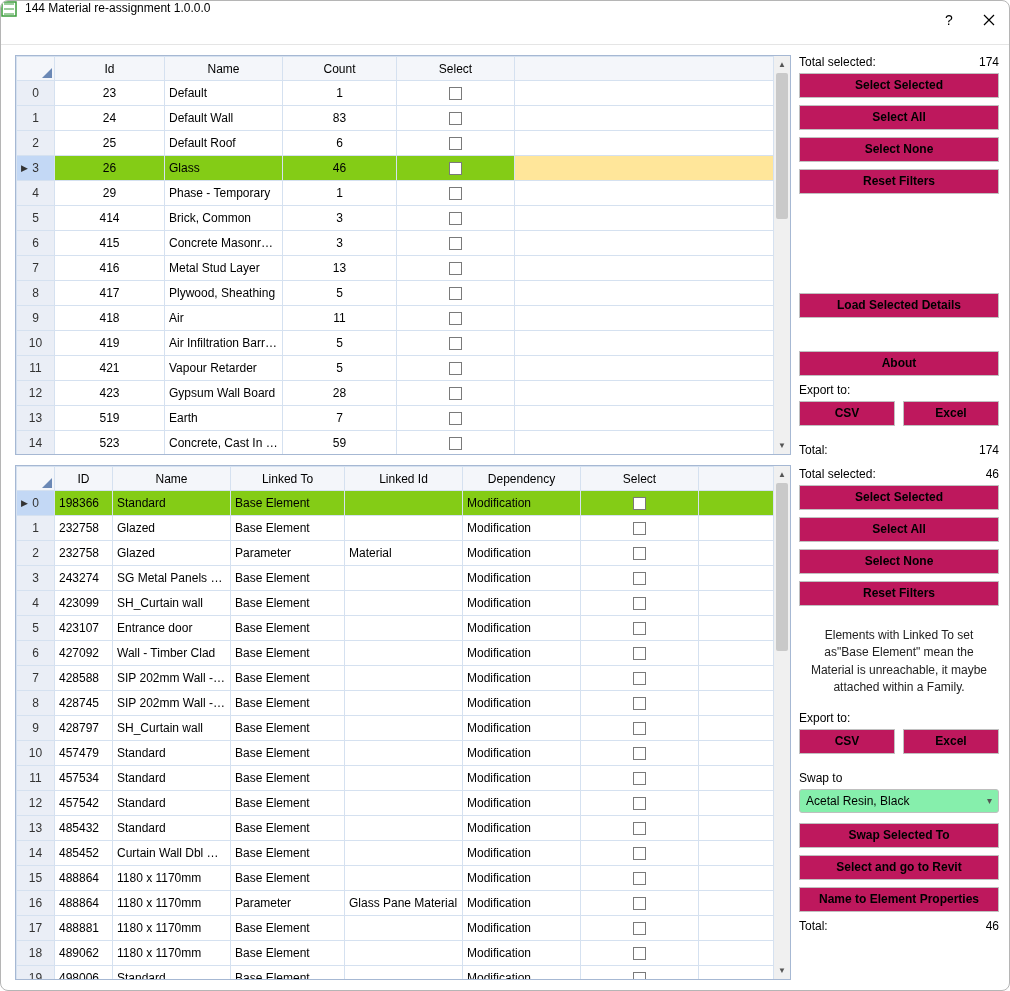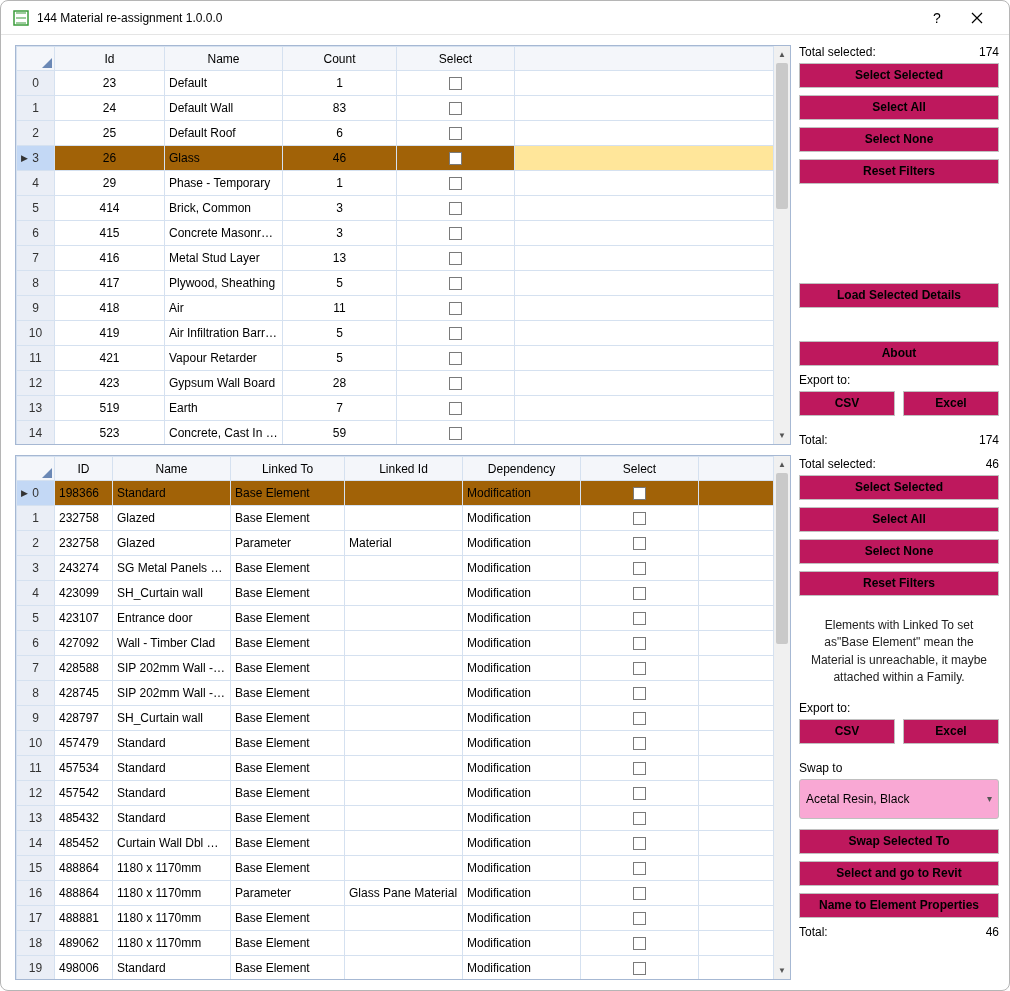--- a/index.html
+++ b/index.html
@@ -15,24 +15,24 @@
     height: 991px;
     border: 1px solid #b5b5b5;
     border-radius: 8px;
     background: #fff;
     overflow: hidden;
     display: flex;
     flex-direction: column;
     position: relative;
   }
   .titlebar {
-    height: 34px;
+    height: 44px;
     display: flex;
-    align-items: center;
-    padding: 0 12px;
+    align-items: flex-start;
+    padding: 0 0;
     border-bottom: 1px solid #e5e5e5;
   }
   .titlebar .app-icon {
     width: 16px; height: 16px;
     margin-right: 8px;
     display: flex; align-items: center; justify-content: center;
   }
   .titlebar .title { flex: 1; font-size: 12px; }
   .titlebar .winbtn {
     width: 40px; height: 38px;
@@ -95,21 +95,21 @@
     border-right: 10px solid #6b88b5;
     border-top: 10px solid transparent;
   }
   table.grid td.rowhdr {
     background: #eaeef6;
     text-align: center;
     color: #333;
     position: relative;
   }
   table.grid tbody tr { height: 25px; }
-  table.grid tr.sel td { background: #a16207; }
+  table.grid tr.sel td { background: #84cc16; }
   table.grid tr.sel td.rowhdr { background: #c3d8f5; }
   table.grid tr.sel td.extra { background: #ffe69a; }
   .arrow-cell { position: absolute; left: 4px; top: 50%; transform: translateY(-50%); font-size: 9px; color: #333; }
   .chk {
     display: inline-block;
     width: 13px; height: 13px;
     border: 1px solid #7a7a7a;
     background: #fff;
     vertical-align: middle;
   }
@@ -166,27 +166,27 @@
   .label { font-size: 12px; margin-bottom: 4px; }
   .hint {
     font-size: 12px;
     text-align: center;
     color: #222;
     line-height: 1.45;
     margin: 14px 6px 14px 6px;
   }
   .combo {
     display: flex; align-items: center;
-    height: 40px;
+    height: 24px;
     border: 1px solid #bfbfbf;
     border-radius: 3px;
     padding: 0 6px;
     margin-bottom: 10px;
     justify-content: space-between;
-    background: #f9a8d4;
+    background: #86efac;
   }
   .combo .chev { font-size: 10px; color: #555; }
 </style>
 </head>
 <body>
 
 <div class="window">
 
   <div class="titlebar">
     <span class="app-icon">

